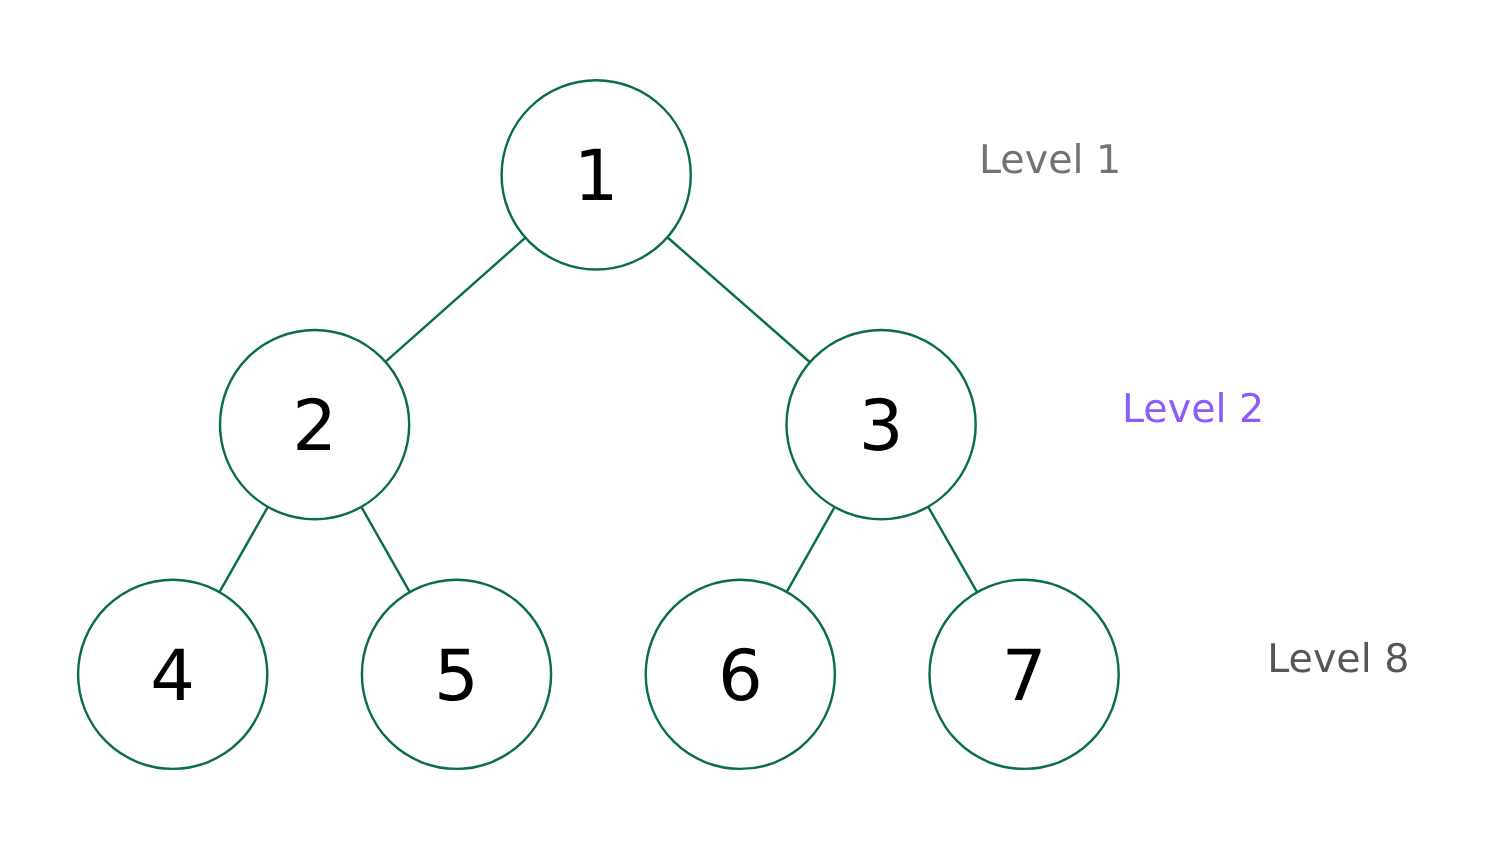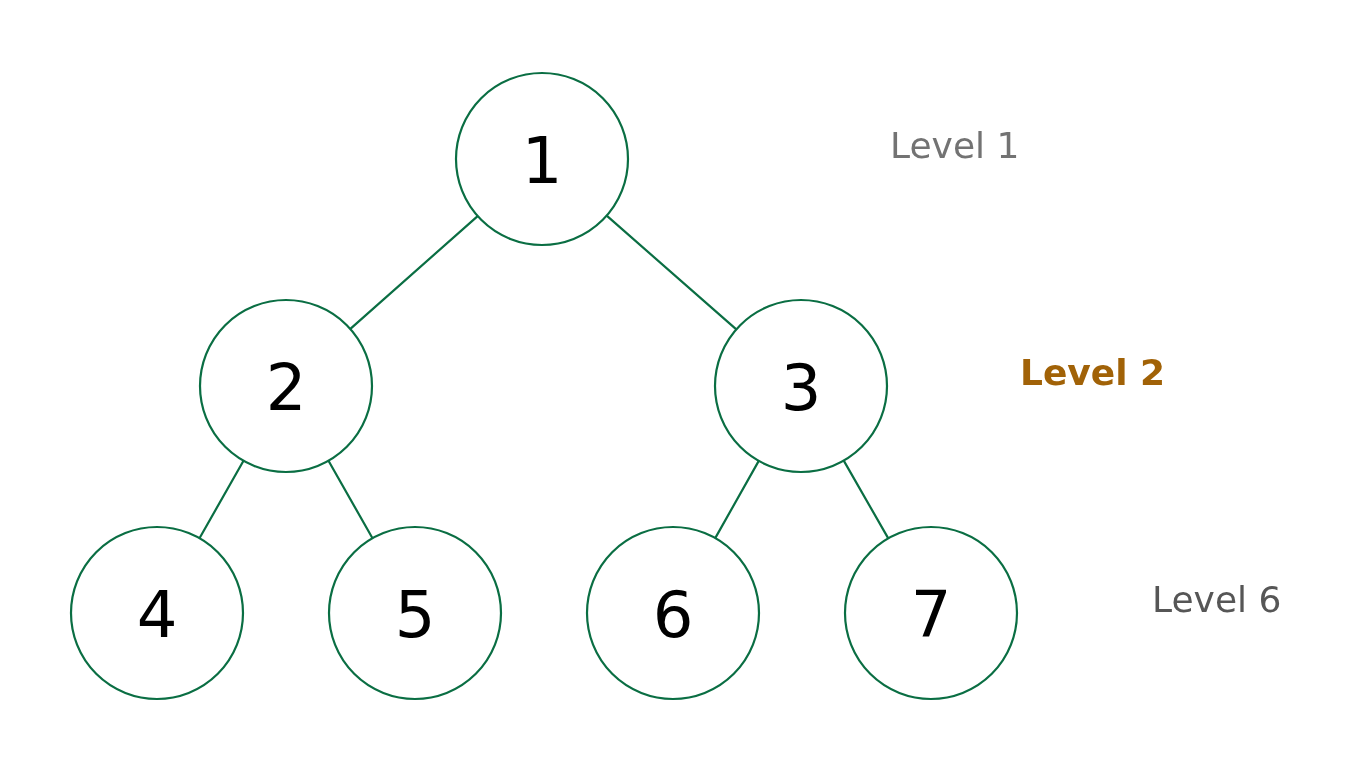--- a/index.html
+++ b/index.html
@@ -97,17 +97,17 @@
         </g>
         <g>
           <circle cx="931" cy="613" r="86" class="node-circle" fill="#ffffff" stroke="#0a6e43"></circle>
           <text x="931" y="615" class="node-label" fill="#000000">7</text>
         </g>
       </g>
   </svg>
 
   <div id="level-labels-layer">
       <div class="level-label" style="left: 890px; top: 128px; color: #737373;">Level 1</div>
-      <div class="level-label" style="left: 1020px; top: 355px; color: #a16207; font-weight: bold;">Level 2</div>
-      <div class="level-label" style="left: 1152px; top: 582px; color: rgb(86, 86, 86);">Level 6</div>
+      <div class="level-label" style="left: 1020px; top: 355px; color: #8b5cf6;">Level 2</div>
+      <div class="level-label" style="left: 1152px; top: 582px; color: rgb(86, 86, 86);">Level 8</div>
     </div>
 
 </div>
 
 </body></html>

